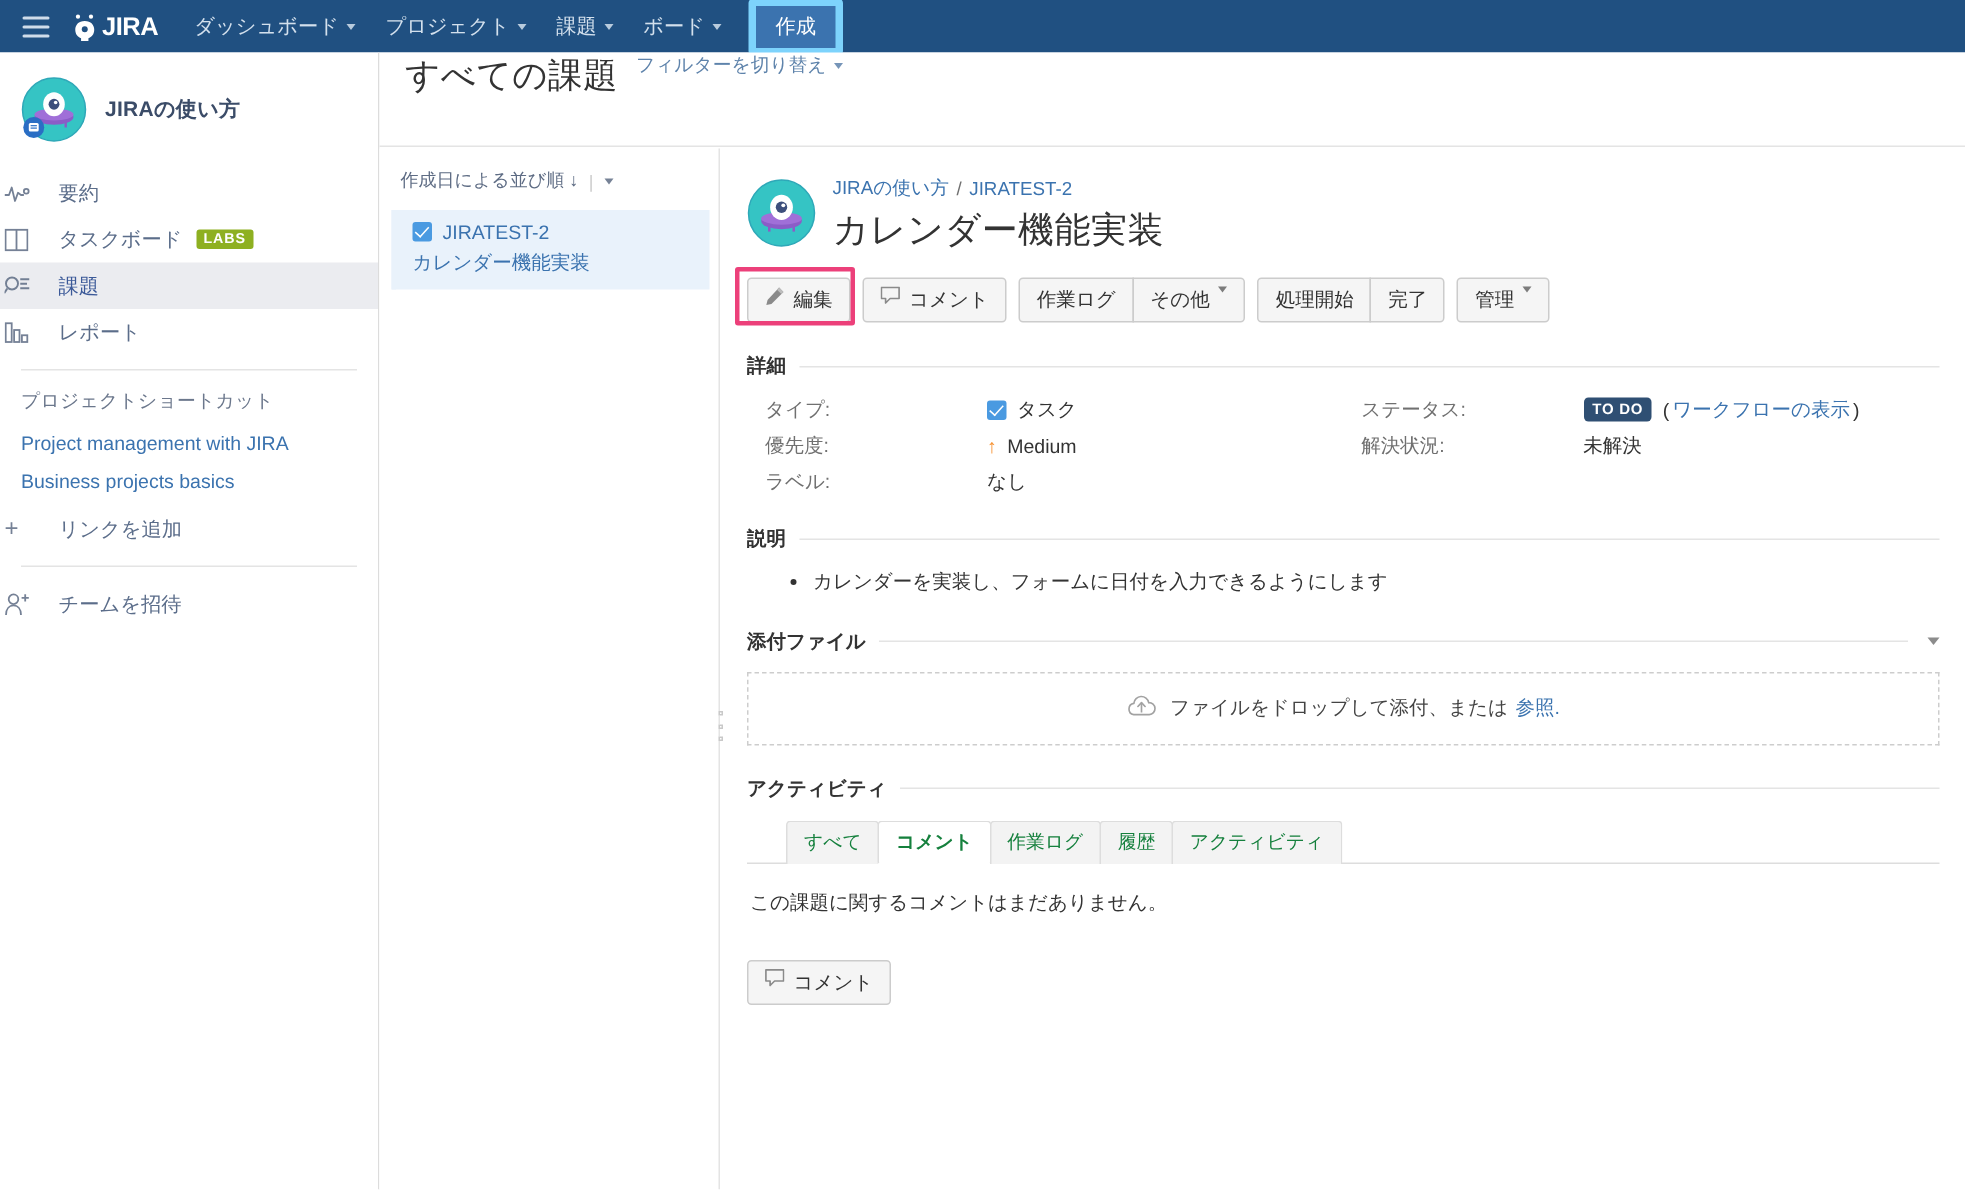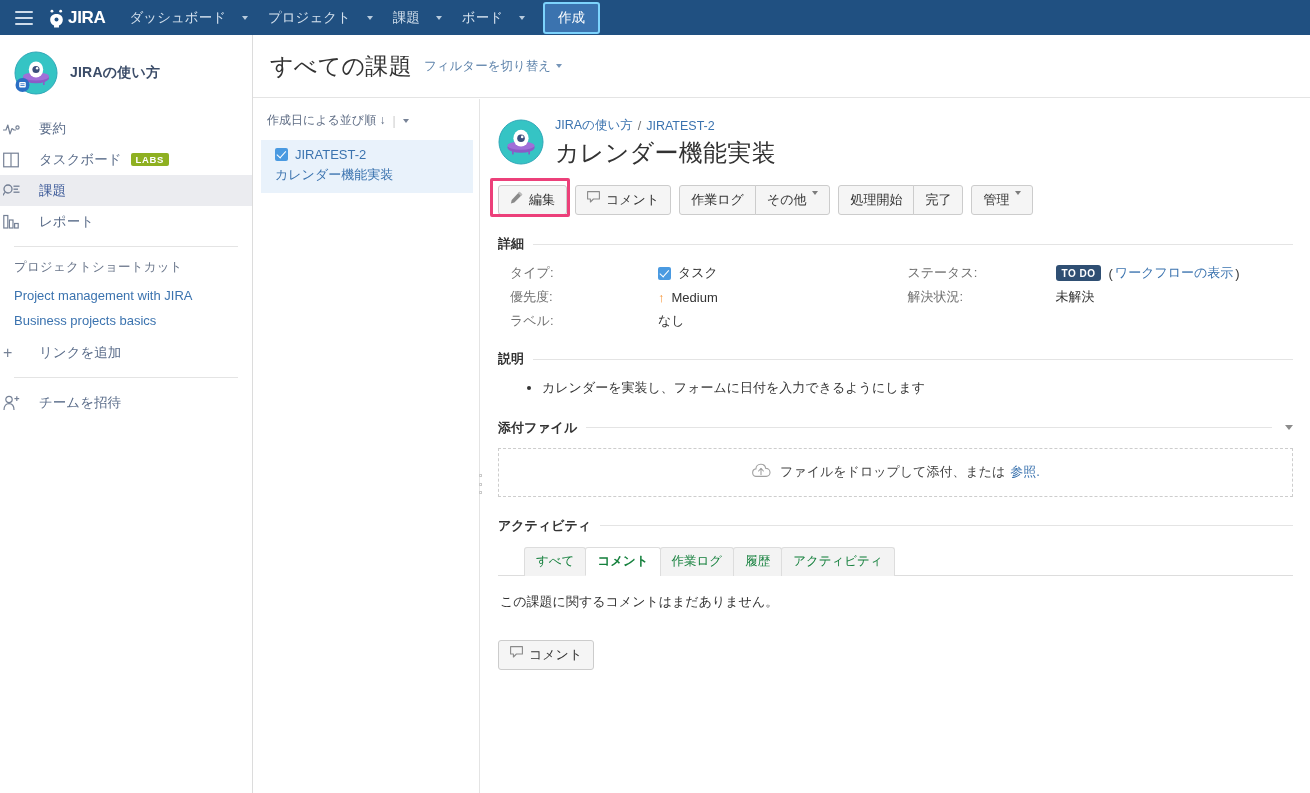--- a/index.html
+++ b/index.html
@@ -33,33 +33,33 @@
     margin-left: 10px; margin-right: 14px; cursor: pointer;
   }
   .brand-mark { width: 17px; height: 19px; }
   .brand-text {
     color: #fff; font-weight: bold; font-size: 17px;
     letter-spacing: -0.3px; font-family: "Liberation Sans", sans-serif;
   }
   .navitem {
     color: #d3e0ed; font-size: 13.5px;
     padding: 7px 9px; margin: 0 1px; cursor: pointer;
-    display: flex; align-items: center; gap: 16px; white-space: nowrap;
+    display: flex; align-items: center; gap: 5px; white-space: nowrap;
   }
   .caret-down {
     width: 0; height: 0;
     border-left: 3.5px solid transparent;
     border-right: 3.5px solid transparent;
     border-top: 4px solid currentColor;
     opacity: .85;
   }
   .create-btn {
     background: #3b73af; color: #fff; font-size: 13.5px;
     padding: 5px 13px; margin-left: 8px; border-radius: 3px;
-    cursor: pointer; border: 2px solid #7dd3fc;
+    cursor: pointer; border: 5px solid #7dd3fc;
   }
 
   
   .sidebar {
     position: absolute; top: 35px; left: 0;
     width: 253px; height: 758px;
     background: #fff; border-right: 1px solid #dcdcdc;
     overflow: hidden;
   }
   .proj-head { display: flex; align-items: center; padding: 16px 0 16px 14px; }
@@ -94,21 +94,21 @@
   .side-link {
     display: block; font-size: 13px; color: #3b73af;
     padding: 5px 0 5px 14px; cursor: pointer; text-decoration: none;
   }
   .plus-ico { font-size: 16px; color: #6b778c; line-height: 1; }
 
   
   .content { position: absolute; top: 35px; left: 253px; width: 1057px; height: 758px; background: #fff; }
   .page-head {
     height: 63px; border-bottom: 1px solid #e4e4e4;
-    display: flex; align-items: center; padding-left: 17px;
+    display: flex; align-items: flex-start; padding-left: 17px;
   }
   .page-title { font-size: 23px; color: #333; font-weight: normal; letter-spacing: .3px; }
   .filter-switch {
     margin-left: 12px; font-size: 12.5px; color: #5e83ab;
     display: flex; align-items: center; gap: 5px; cursor: pointer;
   }
 
   
   .list-panel {
     position: absolute; top: 64px; left: 0;

